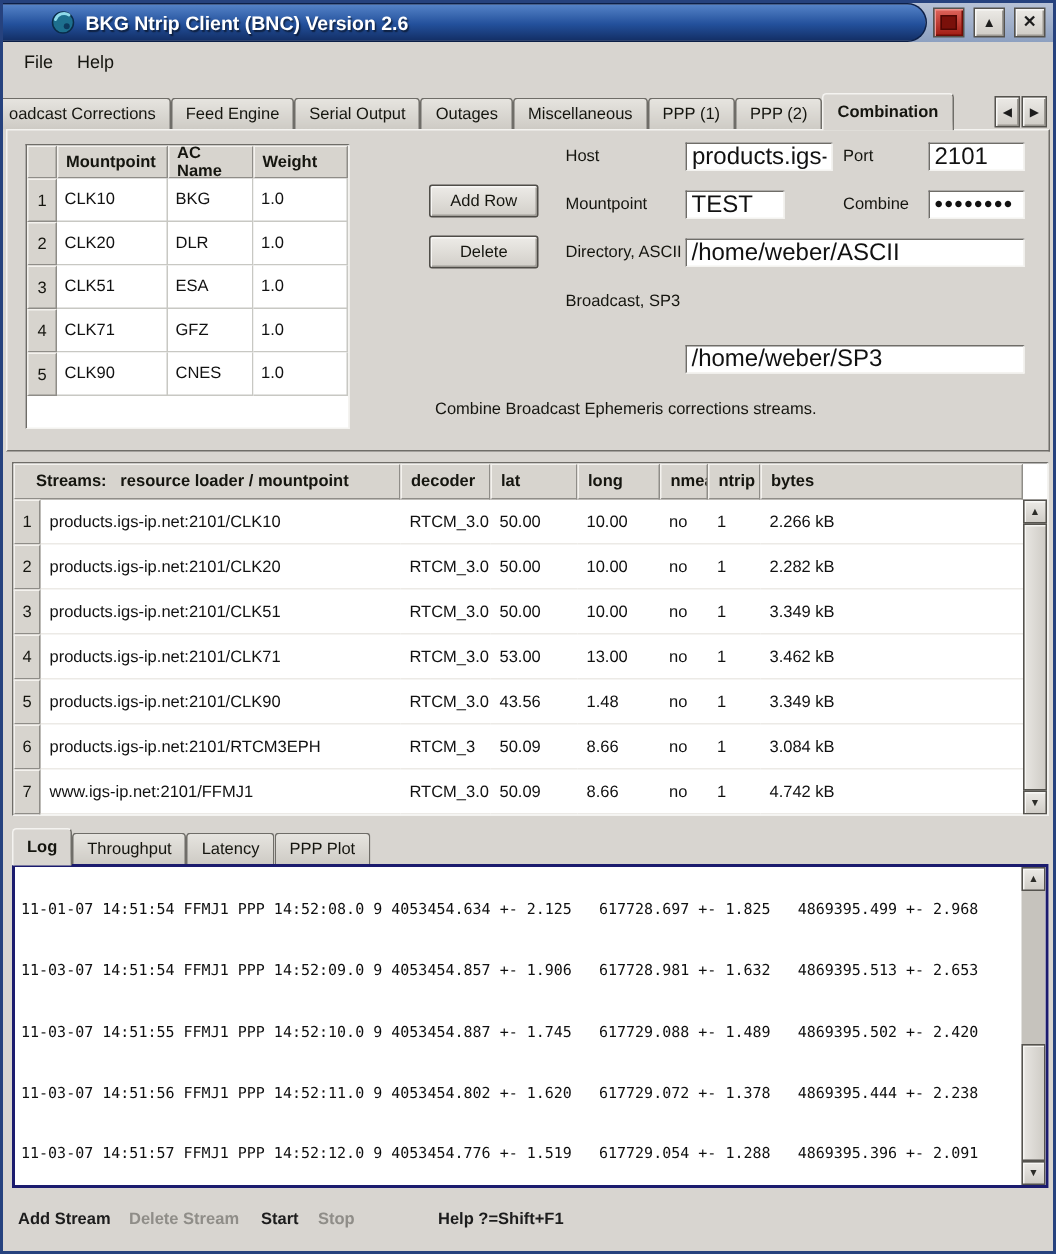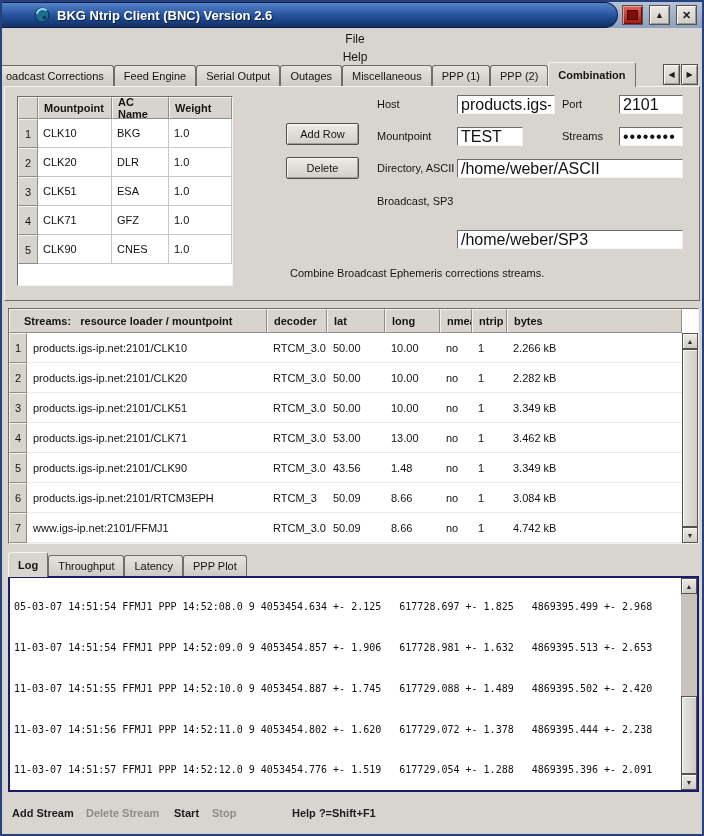--- a/index.html
+++ b/index.html
@@ -19,21 +19,21 @@
   .winbtn{width:21px;height:20px;display:flex;align-items:center;justify-content:center;padding:0;
           background:linear-gradient(#eceae6,#cfccc6);border:1px solid #55534e;
           box-shadow:inset 1px 1px 0 #f8f7f5,inset -1px -1px 0 #9b9892;font-family:inherit;font-size:10px;color:#1c1c1c;}
   .winbtn.red{background:linear-gradient(#e0655c,#a01b12);box-shadow:inset 1px 1px 0 #f0958e,inset -1px -1px 0 #6e0d07;}
   .red-inner{width:9px;height:8px;background:#7a100a;border:1px solid #4f0703;}
   .glyph-max{font-size:9px;line-height:1;}
   .glyph-close{font-size:11px;font-weight:bold;line-height:1;}
 
   
   .menubar{position:absolute;top:28px;left:0;right:0;height:22px;display:flex;align-items:center;
-           padding-left:6px;font-size:12px;color:#15150f;flex-direction:column;}
+           padding-left:6px;font-size:12px;color:#15150f;}
   .menu-item{padding:2px 8px;}
 
   
   .tabbar{position:absolute;top:58px;left:0;right:0;height:26px;display:flex;align-items:flex-end;}
   .tab{height:21px;display:flex;align-items:center;padding:0 9px;font-size:11px;color:#15150f;
        background:linear-gradient(#e6e4df,#cecbc5);border:1px solid #6f6d68;border-bottom:none;
        border-radius:3px 3px 0 0;white-space:nowrap;box-sizing:border-box;}
   .tab.first{border-left:none;border-radius:0 3px 0 0;padding-left:4px;}
   .tab.active{height:25px;background:#d8d5d0;font-weight:bold;position:relative;z-index:3;
               border-color:#f4f3f0 #6f6d68 #d8d5d0 #f4f3f0;margin-bottom:-1px;}
@@ -205,21 +205,21 @@
     <button class="btn btn-add">Add Row</button>
     <button class="btn btn-del">Delete</button>
 
     <span class="flabel" style="left:372px;top:11px;">Host</span>
     <input class="finput" style="left: 452px; top: 8px; width: 98px;" value="products.igs-ip.net">
     <span class="flabel" style="left:557px;top:11px;">Port</span>
     <input class="finput" style="left: 614px; top: 8px; width: 64px;" value="2101">
 
     <span class="flabel" style="left:372px;top:43px;">Mountpoint</span>
     <input class="finput" style="left: 452px; top: 40px; width: 66px;" value="TEST">
-    <span class="flabel" style="left:557px;top:43px;">Streams</span>
+    <span class="flabel" style="left:557px;top:43px;">Combine</span>
     <input class="finput" style="left: 614px; top: 40px; width: 64px; letter-spacing: 1px;" value="••••••••">
 
     <span class="flabel" style="left:372px;top:75px;">Directory, ASCII</span>
     <input class="finput" style="left: 452px; top: 72px; width: 226px;" value="/home/weber/ASCII">
 
     <span class="flabel" style="left:372px;top:108px;">Broadcast, SP3</span>
     <input class="finput" style="left: 452px; top: 105px; width: 226px; margin-top: 38px;" value="/home/weber/SP3">
 
     <span class="caption">Combine Broadcast Ephemeris corrections streams.</span>
   </div>
@@ -315,21 +315,21 @@
 
   <div class="btabs">
     <span class="tab active">Log</span>
     <span class="tab">Throughput</span>
     <span class="tab">Latency</span>
     <span class="tab">PPP Plot</span>
   </div>
 
   <div class="logbox">
     <div class="log-lines">
-      <div>05-03-07 14:51:54 FFMJ1 PPP 14:52:08.0 9 4053454.634 +- 2.125   617728.697 +- 1.825   4869395.499 +- 2.968</div>
+      <div>11-01-07 14:51:54 FFMJ1 PPP 14:52:08.0 9 4053454.634 +- 2.125   617728.697 +- 1.825   4869395.499 +- 2.968</div>
       <div>11-03-07 14:51:54 FFMJ1 PPP 14:52:09.0 9 4053454.857 +- 1.906   617728.981 +- 1.632   4869395.513 +- 2.653</div>
       <div>11-03-07 14:51:55 FFMJ1 PPP 14:52:10.0 9 4053454.887 +- 1.745   617729.088 +- 1.489   4869395.502 +- 2.420</div>
       <div>11-03-07 14:51:56 FFMJ1 PPP 14:52:11.0 9 4053454.802 +- 1.620   617729.072 +- 1.378   4869395.444 +- 2.238</div>
       <div>11-03-07 14:51:57 FFMJ1 PPP 14:52:12.0 9 4053454.776 +- 1.519   617729.054 +- 1.288   4869395.396 +- 2.091</div>
       
       
       
       
       
       

